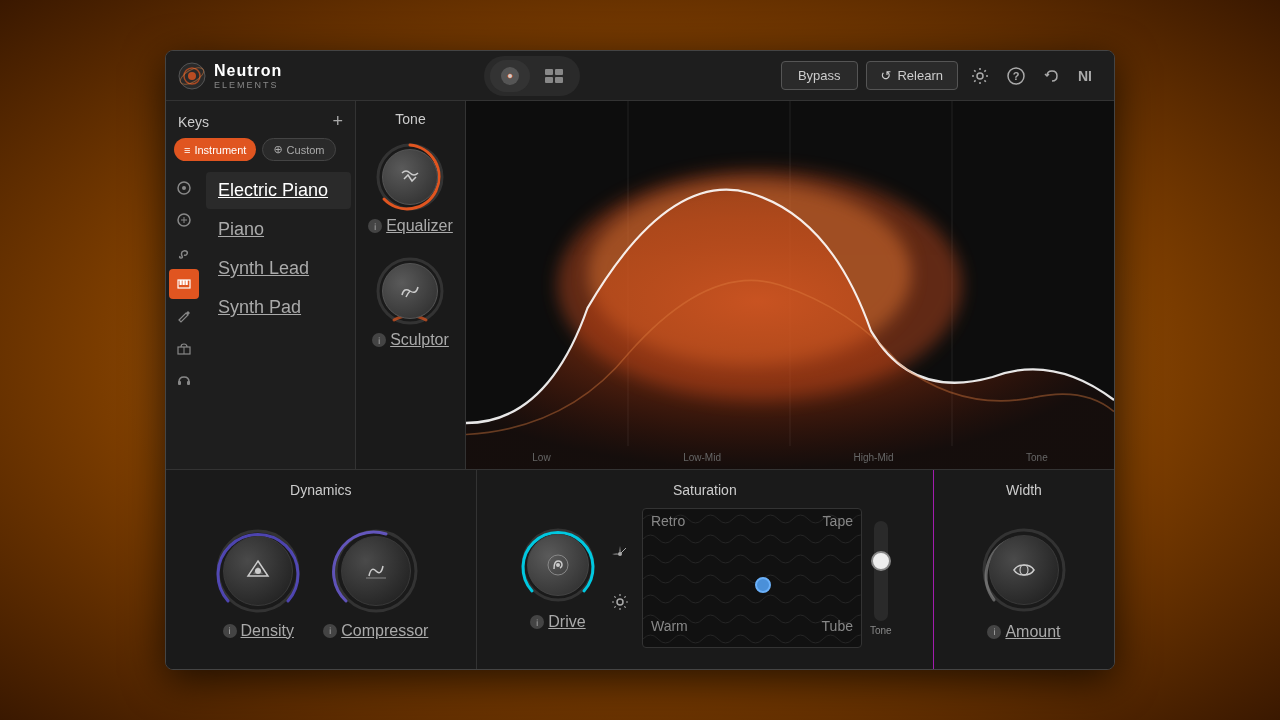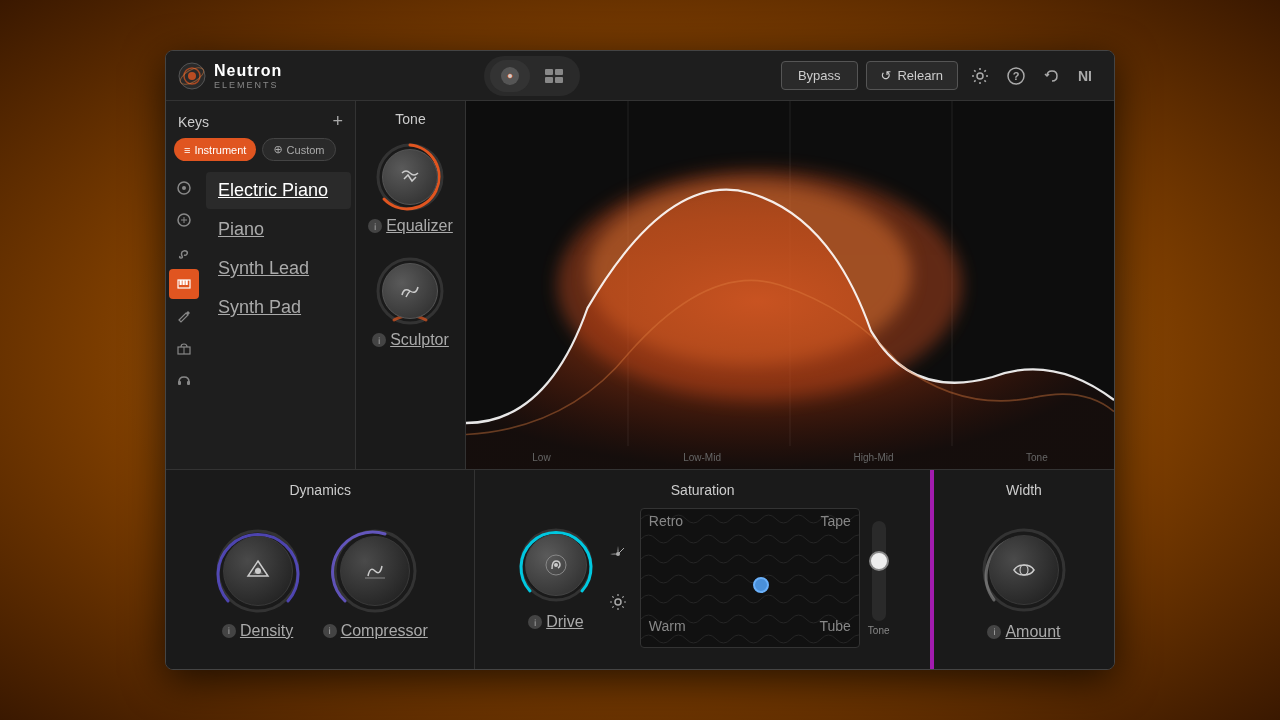--- a/index.html
+++ b/index.html
@@ -320,21 +320,21 @@
       align-items: center;
       flex: 1;
     }
     .saturation-panel {
       flex: 1.5;
       background: #1a1a1a;
       display: flex;
       flex-direction: column;
       align-items: center;
       padding: 12px 8px;
-      border-right: 4px solid #a21caf;
+      border-right: 1px solid #a21caf;
     }
     .sat-content {
       display: flex;
       gap: 8px;
       align-items: center;
       width: 100%;
       justify-content: center;
     }
     .sat-drive-knob {
       display: flex;

